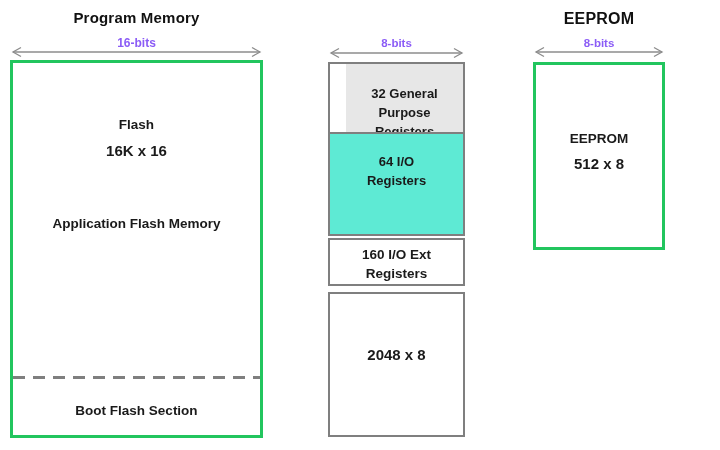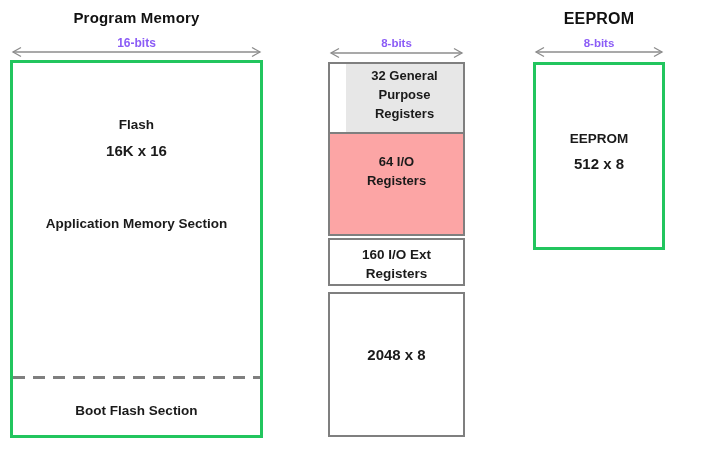--- a/index.html
+++ b/index.html
@@ -67,31 +67,31 @@
   #regfile {
     display: flex;
     flex-direction: column;
   }
   .gpr-section {
     height: 68px;
     background: #e7e7e7;
     font-size: 13px;
     line-height: 19px;
     text-align: center;
-    padding-top: 2px;
+    padding-top: 20px;
     box-sizing: border-box;
     margin-left: 16px;
   }
   .regfile-divider {
     height: 0;
     border-top: 2px solid #7f7f7f;
   }
   .io-section {
     flex: 1;
-    background: #fca5a5;
+    background: #5eead4;
     font-size: 13px;
     line-height: 19px;
     text-align: center;
     padding-top: 18px;
     box-sizing: border-box;
   }
   .io-ext-text {
     font-size: 13.5px;
     line-height: 19px;
     text-align: center;
@@ -128,21 +128,21 @@
 
   <svg class="abs width-arrow" style="left:10px; top:46px;" width="253" height="12" viewBox="0 0 253 12">
     <line x1="3" y1="6" x2="250" y2="6"></line>
     <path d="M11,1.5 L3,6 L11,10.5"></path>
     <path d="M242,1.5 L250,6 L242,10.5"></path>
   </svg>
 
   <div class="mem-box" style="left:10px; top:60px; width:253px; height:378px;">
     <div class="box-label" style="top:53px;">Flash</div>
     <div class="size-label" style="top:79px;">16K x 16</div>
-    <div class="box-label" style="top:152px;">Application Memory Section</div>
+    <div class="box-label" style="top:152px;">Application Flash Memory</div>
     <div class="dashed-divider" style="top:313px;"></div>
     <div class="box-label" style="top:339px;">Boot Flash Section</div>
   </div>
 
 
   <div class="abs ctr bits-label" style="left:328px; top:37px; width:137px; font-size:11.5px;">8-bits</div>
 
   <svg class="abs width-arrow" style="left:328px; top:47px;" width="137" height="12" viewBox="0 0 137 12">
     <line x1="3" y1="6" x2="134" y2="6"></line>
     <path d="M11,1.5 L3,6 L11,10.5"></path>

